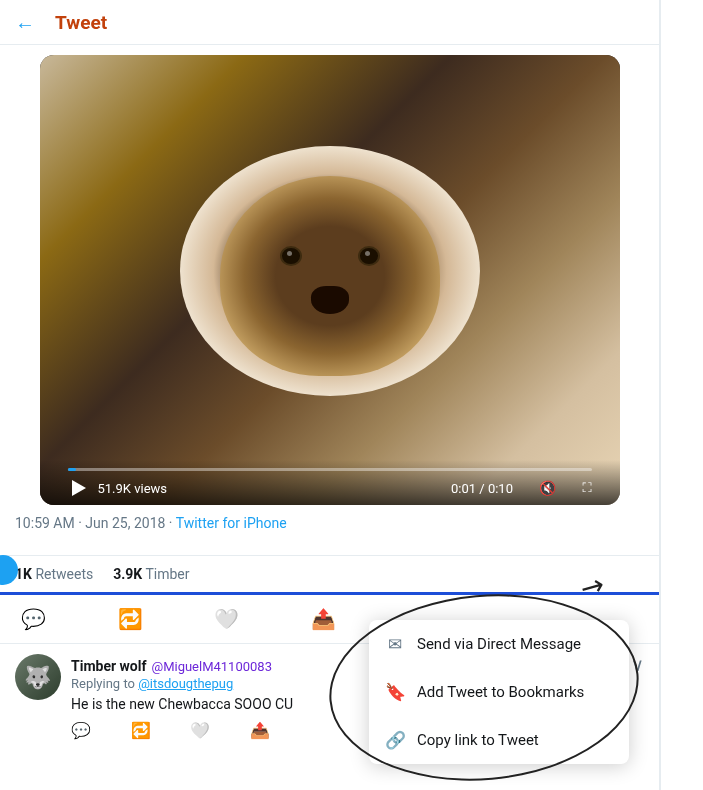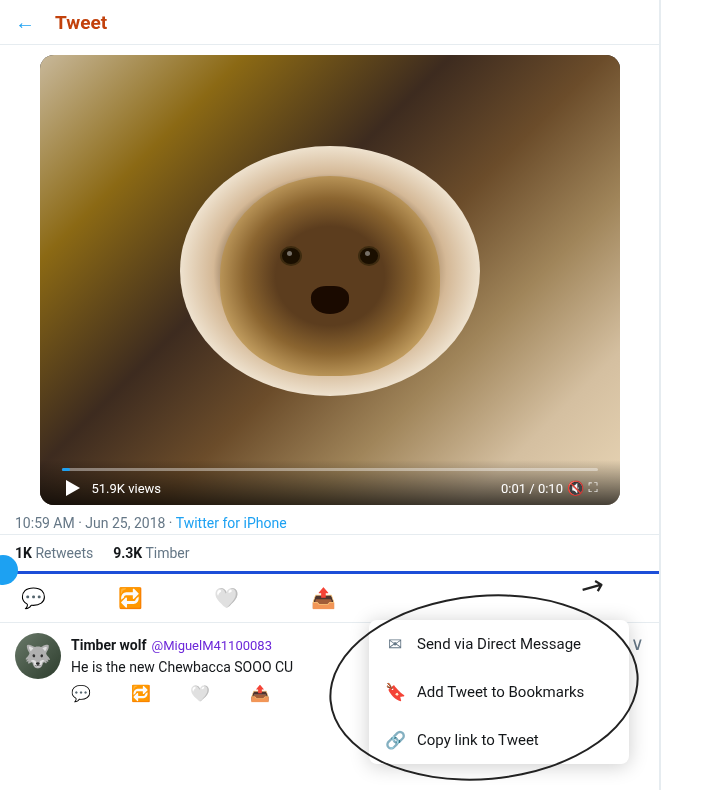--- a/index.html
+++ b/index.html
@@ -114,21 +114,21 @@
       border-radius: 40% 40% 50% 50%;
     }
 
     
     .video-controls {
       position: absolute;
       bottom: 0;
       left: 0;
       right: 0;
       background: linear-gradient(transparent, rgba(0,0,0,0.7));
-      padding: 8px 22px 6px;
+      padding: 8px 28px 6px;
     }
     .progress-bar {
       width: 100%;
       height: 3px;
       background: rgba(255,255,255,0.4);
       border-radius: 2px;
       margin-bottom: 6px;
       position: relative;
     }
     .progress-fill {
@@ -163,34 +163,34 @@
       border-bottom: 8px solid transparent;
       border-left: 14px solid white;
     }
     .views-text {
       font-size: 13px;
       color: white;
     }
     .controls-right {
       display: flex;
       align-items: center;
-      gap: 4px;
+      gap: 26px;
     }
     .time-text {
       font-size: 13px;
       color: white;
     }
     .volume-icon, .expand-icon {
       font-size: 14px;
       color: white;
     }
 
     
     .tweet-meta {
-      padding: 10px 15px 3px;
+      padding: 10px 15px 24px;
       font-size: 14px;
       color: #657786;
       border-bottom: 1px solid #e6ecf0;
     }
     .tweet-meta a {
       color: #1da1f2;
       text-decoration: none;
     }
 
     
@@ -397,21 +397,21 @@
 
   <div class="tweet-meta">
     <span>10:59 AM · Jun 25, 2018 · </span><a href="#">Twitter for iPhone</a>
   </div>
 
   <div class="stats-row">
     <span>
       <span class="stat-number">1K</span> <span>Retweets</span>
     </span>
     <span>
-      <span class="stat-number">9.3K</span> <span>Timber</span>
+      <span class="stat-number">3.9K</span> <span>Timber</span>
     </span>
   </div>
 
   <div class="action-row">
     <span class="action-icon">💬</span>
     <span class="action-icon">🔁</span>
     <span class="action-icon">🤍</span>
     <span class="action-icon">📤</span>
   </div>
 
@@ -419,20 +419,23 @@
     <div class="comment">
       <div class="avatar">
         <span style="font-size:22px;">🐺</span>
       </div>
       <div class="comment-body">
         <div class="comment-header">
           <span class="display-name">Timber wolf</span>
           <span class="username">@MiguelM41100083</span>
           <span style="margin-left:auto; color:#657786; cursor:pointer; font-size:18px;">∨</span>
         </div>
+        <div style="font-size:13px; color:#657786; margin-top:1px;">
+          <span>Replying to</span> <a href="#" class="mention">@itsdougthepug</a>
+        </div>
         <div class="comment-text">He is the new Chewbacca SOOO CU</div>
         <div class="comment-actions">
           <span>💬</span>
           <span>🔁</span>
           <span>🤍</span>
           <span>📤</span>
         </div>
       </div>
     </div>
   </div>

